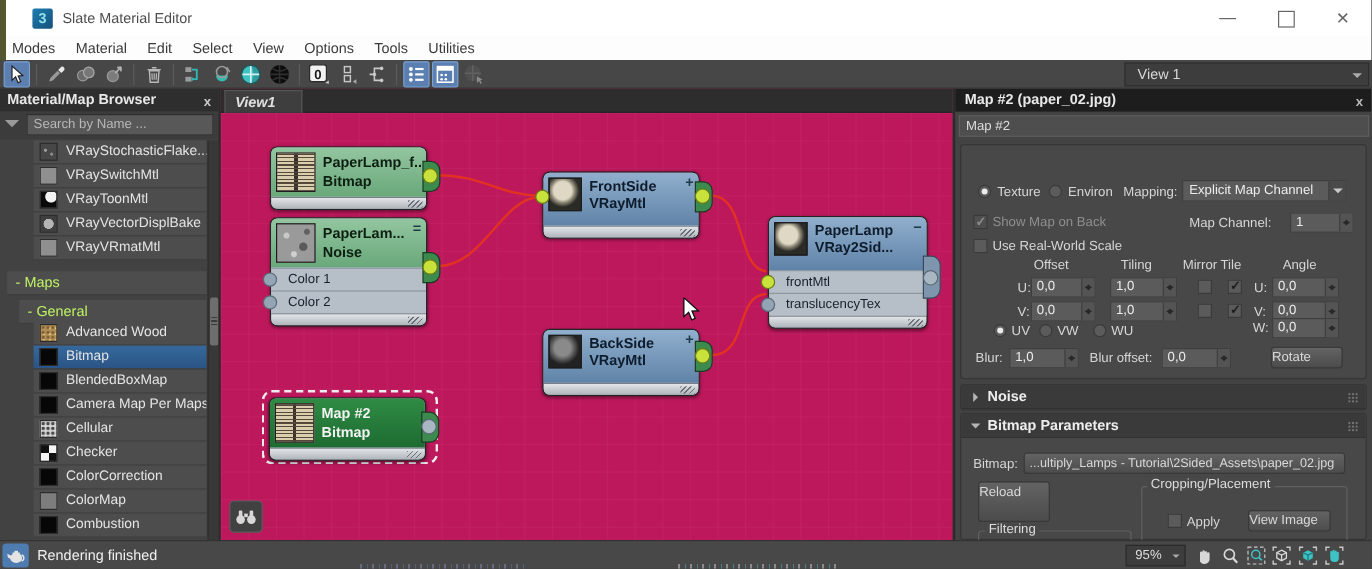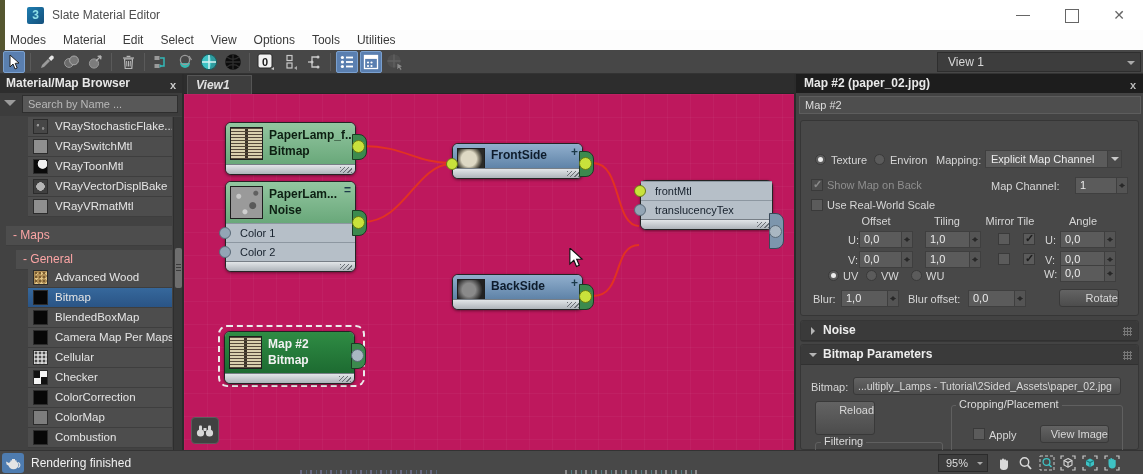--- a/index.html
+++ b/index.html
@@ -26,21 +26,21 @@
 
 .browser{position:absolute;left:0;top:74px;width:184px;height:376px;background:#424242;border-right:2px solid #2b2b2b;overflow:hidden}
 .bhead{position:absolute;left:0;top:0;width:100%;height:19px;background:#2e2e2e;font-weight:bold;color:#e8e8e8;font-size:12px;line-height:18px;padding-left:6px}
 .bhead .x{position:absolute;right:6px;top:2px;font-weight:bold;color:#ccc;font-size:11px}
 .srow{position:absolute;left:0;top:19px;width:100%;height:23px;background:#3c3c3c}
 .stri{position:absolute;left:4px;top:7px;width:0;height:0;border:6px solid transparent;border-top-color:#9a9a9a}
 .sinput{position:absolute;left:22px;top:2px;right:4px;height:18px;background:#585858;border:1px solid #2e2e2e;color:#b8b8b8;font-size:11px;line-height:16px;padding-left:5px}
 .lrow{position:absolute;left:28px;width:144px;height:20px;background:#4d4d4d;border-bottom:1px solid #3e3e3e;color:#e4e4e4;font-size:11.5px;line-height:19px;white-space:nowrap;overflow:hidden}
 .lrow .lt{position:absolute;left:27px;top:0}
 .lrow.sel{background:linear-gradient(#36689c,#2a5485)}
-.secrow{position:absolute;height:20px;background:#4d4d4d;border-bottom:1px solid #3e3e3e;color:#fca5a5;font-size:12px;line-height:19px;padding-left:7px}
+.secrow{position:absolute;height:20px;background:#4d4d4d;border-bottom:1px solid #3e3e3e;color:#bef264;font-size:12px;line-height:19px;padding-left:7px}
 .ic{position:absolute;left:5px;top:2px;width:15px;height:15px;border:1px solid #2c2c2c}
 .ic-flake{background:#474747;background-image:radial-gradient(circle at 30% 40%,#9a9a9a 1px,transparent 1.6px),radial-gradient(circle at 70% 65%,#8a8a8a 1px,transparent 1.6px)}
 .ic-plain{background:#8f8f8f}
 .ic-toon{background:radial-gradient(circle at 66% 30%,#f2f2f2 0 36%,#0a0a0a 42%)}
 .ic-vector{background:radial-gradient(circle at 50% 50%,#b5b5b5 0 44%,#3f3f3f 48%)}
 .ic-wood{background-image:radial-gradient(#7a5c30 1px,transparent 1.3px),radial-gradient(#e2c686 1px,transparent 1.3px);background-size:4px 4px,5px 5px;background-color:#b08e55}
 .ic-black{background:#070707}
 .ic-cell{background-image:radial-gradient(#4a4a4a 1.2px,transparent 1.7px);background-size:4px 4px;background-color:#d5d5d5}
 .ic-checker{background:conic-gradient(#f5f5f5 0 25%,#111 0 50%,#f5f5f5 0 75%,#111 0)}
 .ic-gray{background:#7d7d7d}
@@ -49,21 +49,21 @@
 .shandle::after{content:"";position:absolute;left:1px;top:16px;width:5px;height:8px;background:repeating-linear-gradient(#3a3a3a 0 1px,transparent 1px 3px)}
 
 .canvas{position:absolute;left:184px;top:74px;width:610px;height:376px;background:#be185d;overflow:hidden}
 .tabbar{position:absolute;left:0;top:0;width:100%;height:20px;background:#2d2d2d;border-bottom:1px solid #252525}
 .tab{position:absolute;left:3px;top:1px;width:65px;height:19px;background:#3e3e3e;border:1px solid #555;border-bottom:none;color:#e0e0e0;font-weight:bold;font-style:italic;font-size:12px;line-height:18px;padding-left:8px}
 .grid{position:absolute;left:0;top:20px;right:0;bottom:0;background-image:linear-gradient(rgba(255,255,255,.035) 1px,transparent 1px),linear-gradient(90deg,rgba(255,255,255,.035) 1px,transparent 1px);background-size:23px 23px}
 .wires{position:absolute;left:0;top:0;width:610px;height:376px;pointer-events:none}
 .node{position:absolute;border:1px solid #242424;border-radius:6px;box-shadow:0 1px 3px rgba(0,0,0,.45);background:#b6bfc8}
 .nhead{display:flex;padding:4px;border-radius:5px 5px 0 0}
 .green .nhead{background:linear-gradient(#93c6a0,#69a87a);height:41px}
-.blue .nhead{background:linear-gradient(#91afcd,#5f83a8);height:24px}
+.blue .nhead{background:linear-gradient(#91afcd,#5f83a8);height:44px}
 .gsel .nhead{background:linear-gradient(#2f8c44,#1d6b31);height:41px}
 .thumb{width:33px;height:33px;border:1px solid #1e1e1e;flex:none}
 .blue .thumb{width:28px;height:28px}
 .th-paper{background:#d9cfae;background-image:repeating-linear-gradient(#55483a 0 1px,transparent 1px 3px),linear-gradient(90deg,transparent 0 45%,#3a3228 45% 55%,transparent 55%)}
 .th-noise{background:#9a9a9a;background-image:radial-gradient(circle at 25% 30%,#c8c8c8 0 2px,transparent 3px),radial-gradient(circle at 70% 60%,#5a5a5a 0 3px,transparent 4px),radial-gradient(circle at 45% 80%,#cfcfcf 0 2px,transparent 3px),radial-gradient(circle at 80% 20%,#606060 0 2px,transparent 3px)}
 .th-sph-light{background:#181818;background-image:radial-gradient(circle at 42% 38%,#ded8c4 0 34%,#8a8574 46%,#2a2a26 62%)}
 .th-sph-dark{background:#181818;background-image:radial-gradient(circle at 42% 38%,#8a8a8a 0 30%,#555 46%,#222 62%)}
 .ntxt{padding-left:6px;overflow:hidden}
 .nt1,.nt2{font-weight:bold;font-size:12px;line-height:16px;color:#0d1f12;white-space:nowrap}
 .blue .nt1,.blue .nt2{color:#0e1c2c;line-height:14px}
@@ -102,21 +102,21 @@
 .spn::after{content:"";position:absolute;left:2px;bottom:2px;border:3px solid transparent;border-top-color:#282828}
 .dd{position:absolute;height:18px;background:#5b5b5b;border:1px solid #3f3f3f;color:#ececec;font-size:11px;line-height:16px;padding-left:5px}
 .ddbtn{position:absolute;right:0;top:0;bottom:0;width:14px;background:#4a4a4a;border-left:1px solid #3f3f3f}
 .ddbtn::after{content:"";position:absolute;left:3px;top:6px;border:4px solid transparent;border-top-color:#c8c8c8}
 .cb{position:absolute;width:12px;height:12px;background:#5b5b5b;border:1px solid #3a3a3a}
 .cb.ck::after{content:"✓";position:absolute;left:1px;top:-2px;color:#1e1e1e;font-size:11px;font-weight:bold}
 .cb.dis{background:#4e4e4e}
 .cb.dis::after{color:#8a8a8a}
 .radio{position:absolute;width:11px;height:11px;border-radius:50%;background:#5b5b5b;border:1px solid #3a3a3a}
 .radio.on::after{content:"";position:absolute;left:2px;top:2px;width:5px;height:5px;border-radius:50%;background:#ececec}
-.btn{position:absolute;background:linear-gradient(#636363,#4c4c4c);border:1px solid #393939;border-radius:3px;color:#d8d8d8;font-size:11px;text-align:right}
+.btn{position:absolute;background:linear-gradient(#636363,#4c4c4c);border:1px solid #393939;border-radius:3px;color:#d8d8d8;font-size:11px;text-align:left}
 .group{position:absolute;border:1px solid #606060;border-radius:3px}
 .glabel{position:absolute;background:#484848;padding:0 3px;font-size:11px;color:#dcdcdc;white-space:nowrap}
 
 .statusbar{position:absolute;left:0;top:450px;width:1143px;height:24px;background:#484848;border-top:1px solid #333}
 .teapotbtn{position:absolute;left:2px;top:2px;width:22px;height:20px;background:#4e7cb0;border-radius:3px;display:flex;align-items:center;justify-content:center}
 .stext{position:absolute;left:31px;top:5px;color:#f0f0f0;font-size:12px}
 .zoomsel{position:absolute;left:938px;top:3px;width:50px;height:18px;background:#3d3d3d;border:1px solid #2b2b2b;color:#ddd;font-size:11px;line-height:16px;padding-left:7px}
 .zoomsel .dar{position:absolute;right:4px;top:7px;width:0;height:0;border:3.5px solid transparent;border-top-color:#aaa}
 .sic{position:absolute;top:3px;width:18px;height:18px;display:flex;align-items:center;justify-content:center}
 .artifact1{position:absolute;left:300px;top:19px;width:140px;height:4px;background:repeating-linear-gradient(90deg,#8a8ac0 0 2px,transparent 2px 6px,#5a7aa8 6px 7px,transparent 7px 10px);opacity:.5}
@@ -402,20 +402,28 @@
             <div class="nt2">VRayMtl</div>
           </div>
         <span class="ncorner">+</span>
       </div>
       <div class="nfoot"></div>
       <div class="otab g" style="top:9px"></div>
       <div class="osock on" style="top:15px"></div>
     </div>
 
     <div class="node blue" style="left:456px;top:106px;width:133px">
+      <div class="nhead">
+        <div class="thumb th-sph-light"></div>
+        <div class="ntxt">
+            <div class="nt1">PaperLamp</div>
+            <div class="nt2">VRay2Sid...</div>
+          </div>
+        <span class="ncorner">−</span>
+      </div>
       <div class="nrow"><span>frontMtl</span><span class="isock on" style="top:3px"></span></div>
       <div class="nrow"><span>translucencyTex</span><span class="isock off" style="top:3px"></span></div>
       <div class="nfoot"></div>
       <div class="otab b" style="top:32px;height:36px"></div>
       <div class="osock off" style="top:44px"></div>
     </div>
 
     <div class="seldash" style="left:34px;top:251px;width:147px;height:62px"></div>
     <div class="node gsel" style="left:40px;top:257px;width:131px">
       <div class="nhead">

